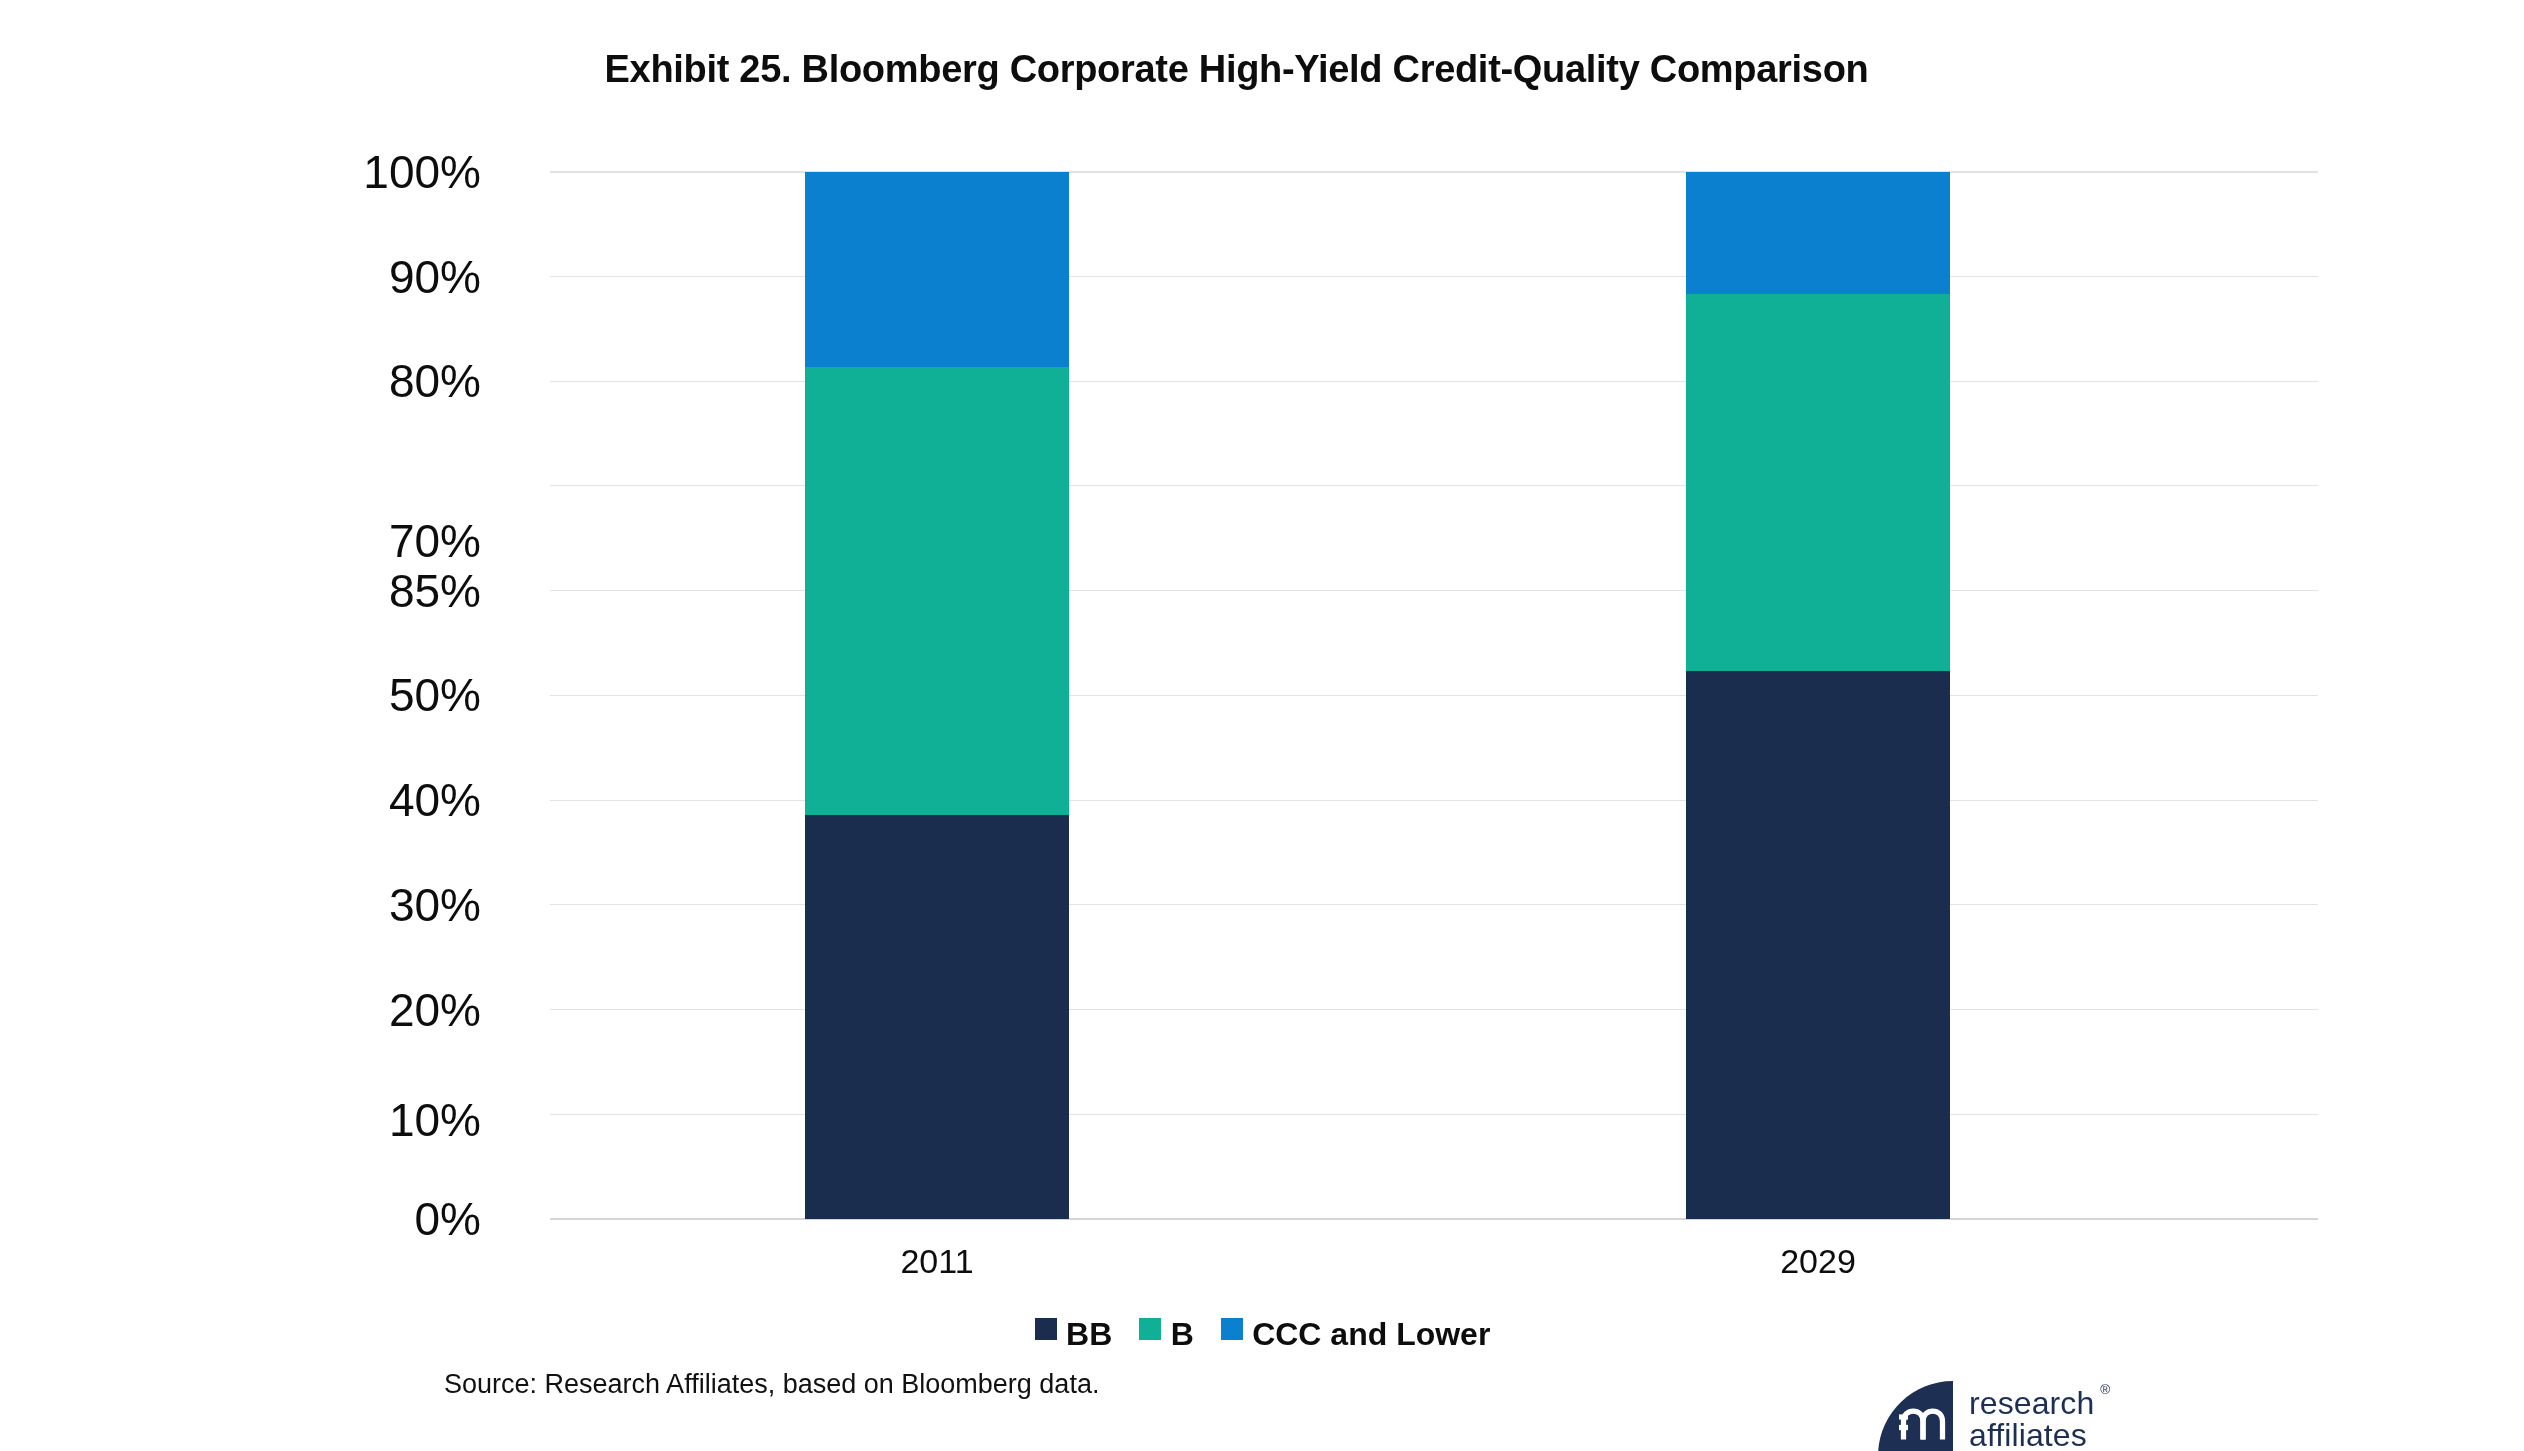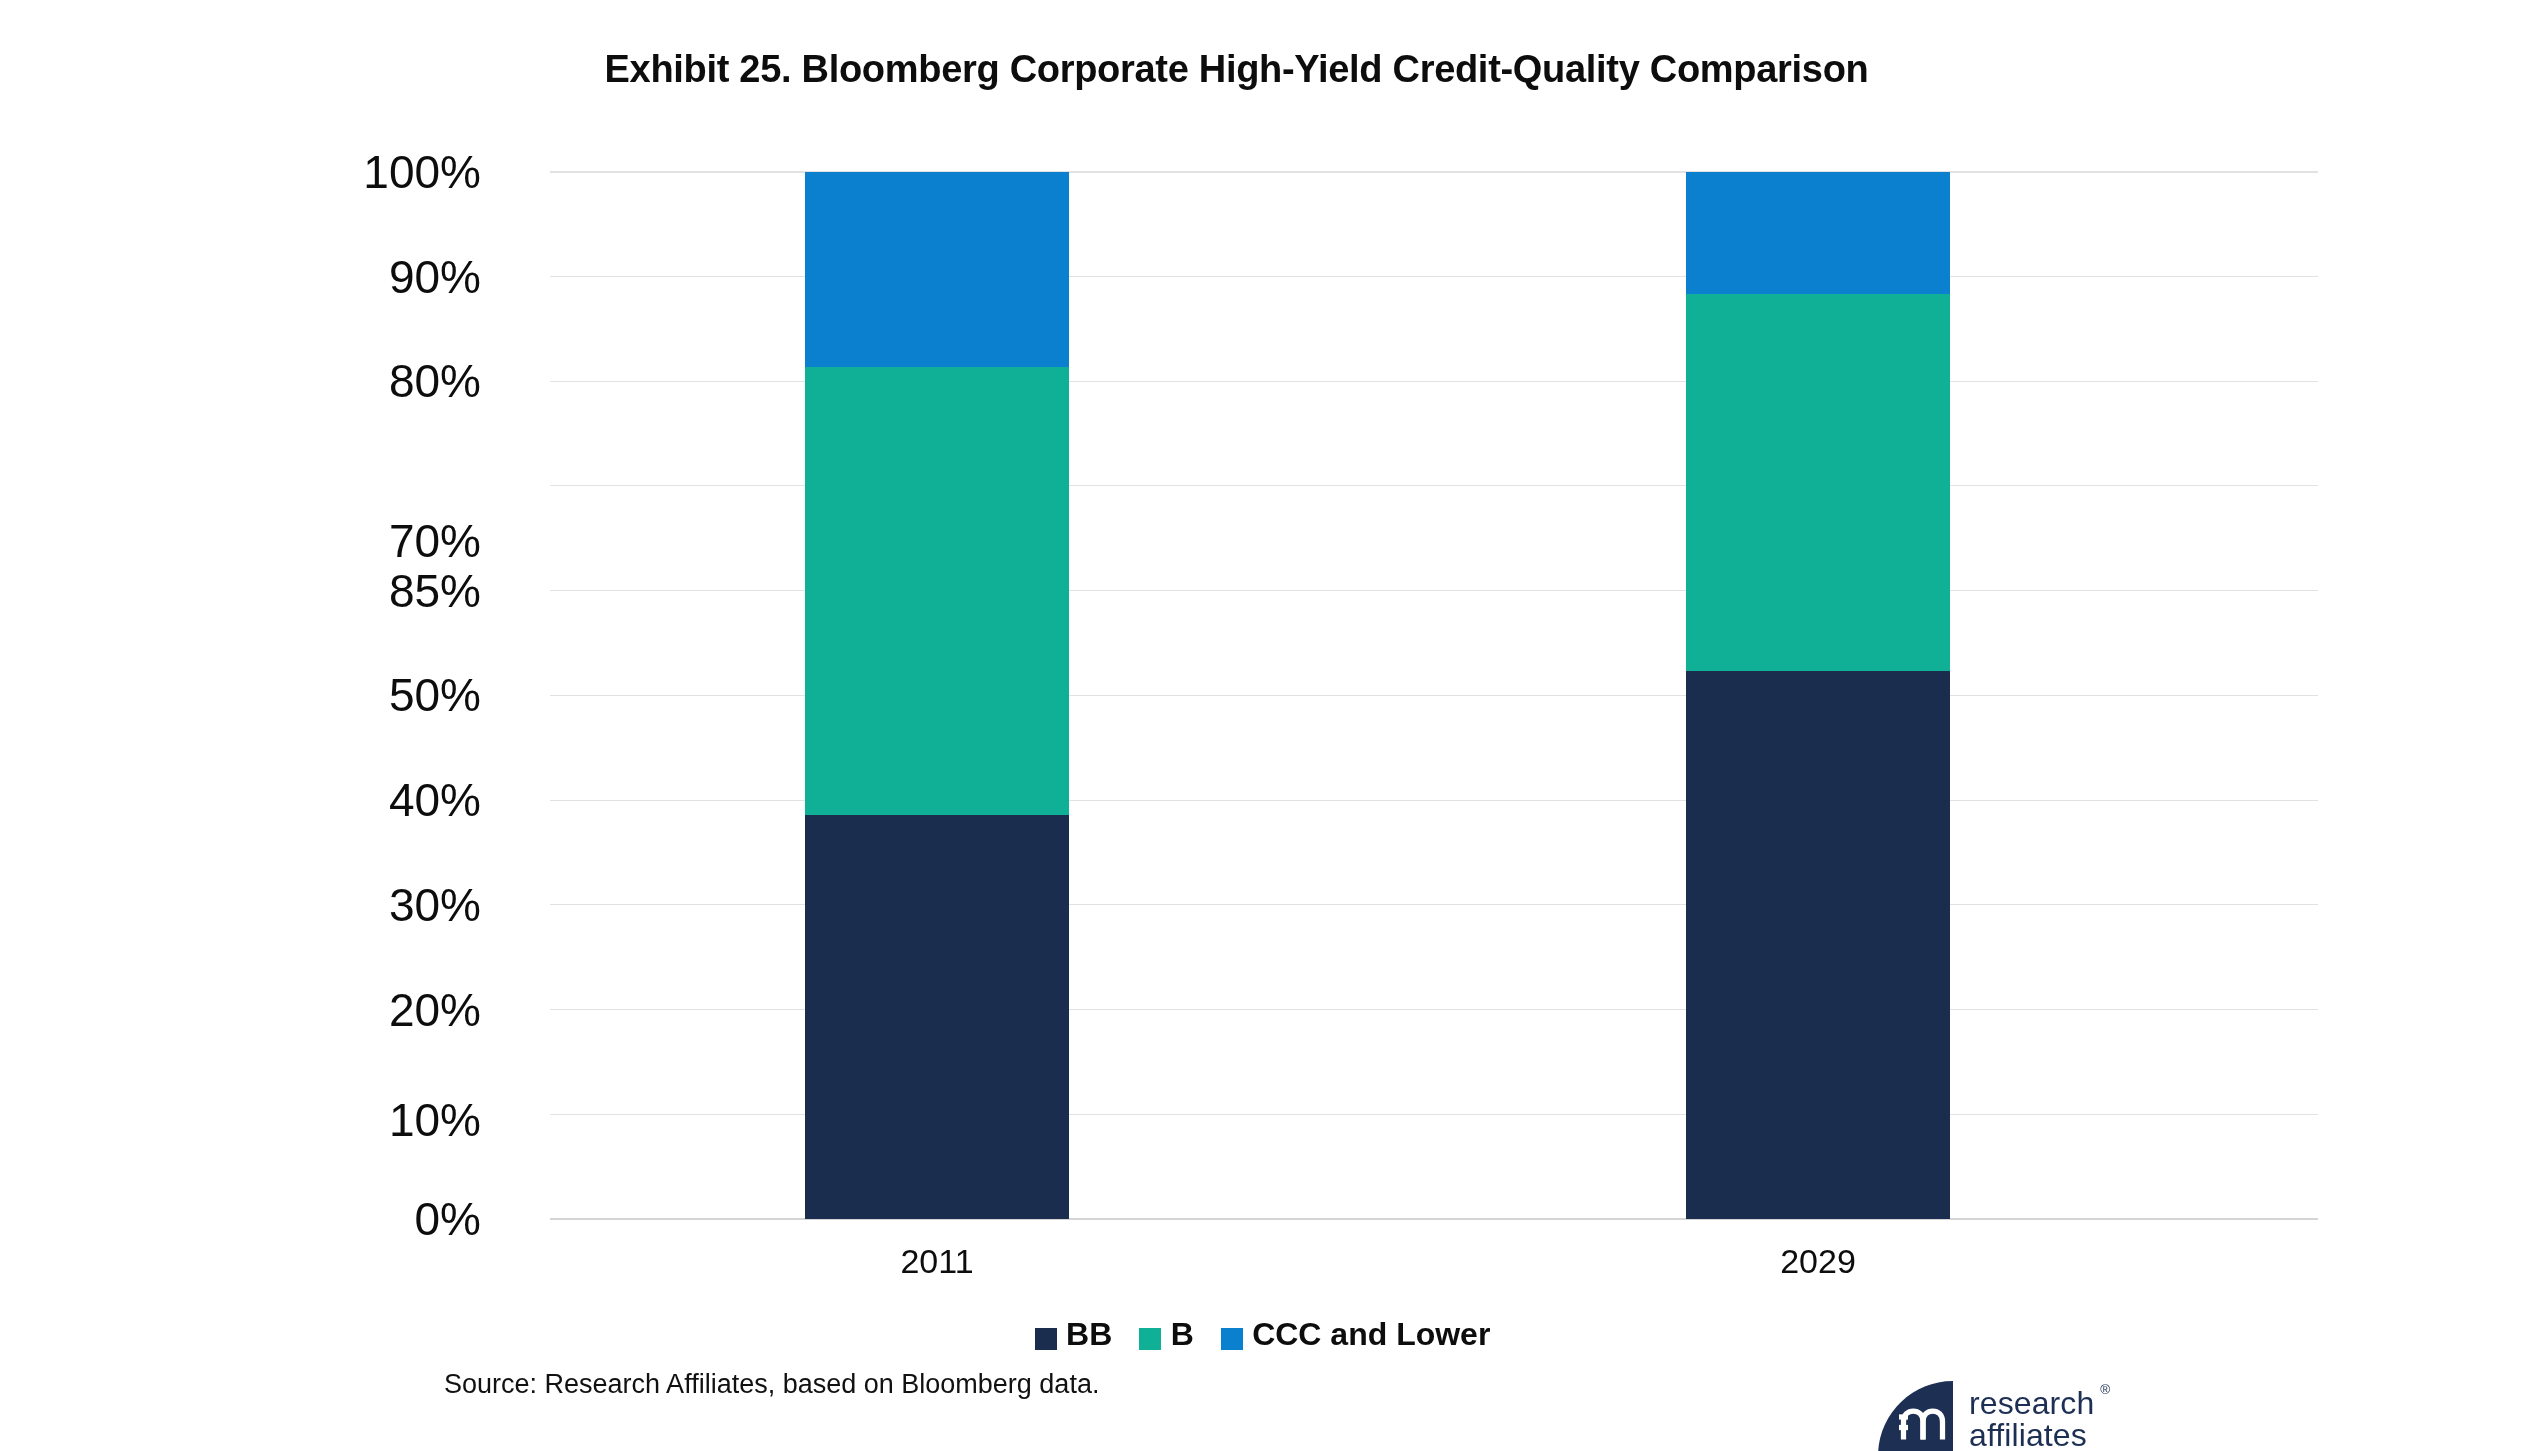--- a/index.html
+++ b/index.html
@@ -97,21 +97,21 @@
     left: 0;
     top: 1318px;
     width: 2525px;
     display: flex;
     justify-content: center;
     align-items: center;
     gap: 27px;
   }
   .legend-item {
     display: flex;
-    align-items: flex-end;
+    align-items: flex-start;
     gap: 9.4px;
   }
   .legend-swatch {
     width: 22px;
     height: 22px;
     display: block;
   }
   .legend-label {
     font-size: 32px;
     font-weight: 700;

